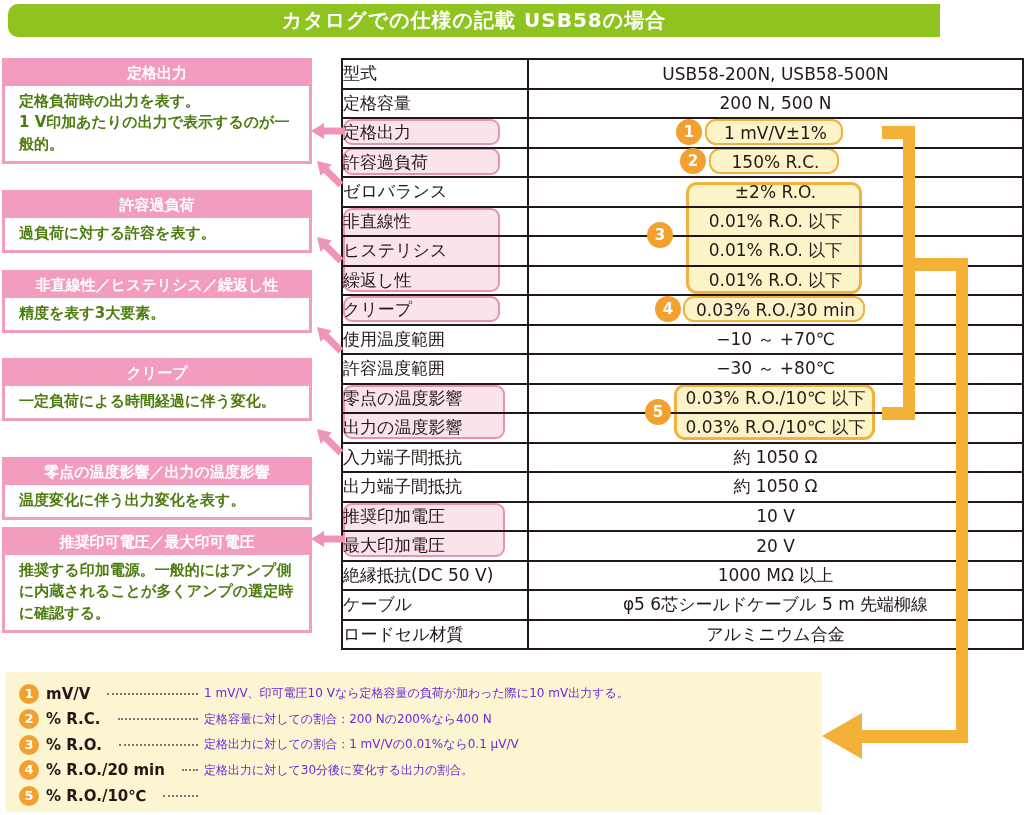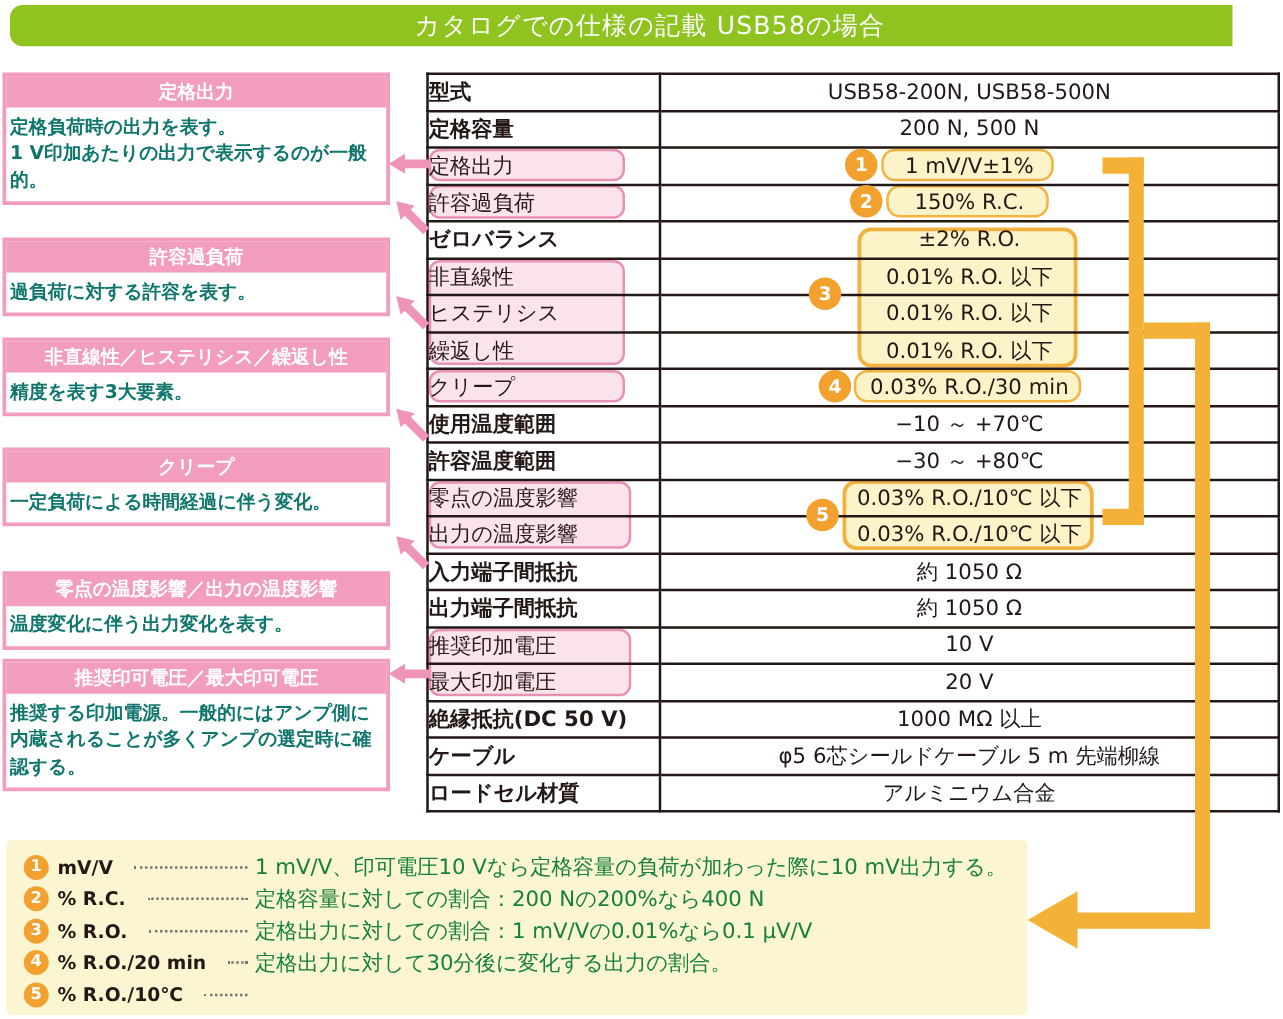--- a/index.html
+++ b/index.html
@@ -6,34 +6,34 @@
   body{
     width:1026px;height:815px;position:relative;background:#ffffff;
     font-family:"DejaVu Sans","Liberation Sans",sans-serif;
     color:#231815;overflow:hidden;
   }
   
   .title-bar{
     position:absolute;left:8px;top:4px;width:932px;height:33px;
     background:#8fc31f;border-radius:10px 0 0 10px;
     display:flex;align-items:center;justify-content:center;
-    color:#fff;font-size:20px;font-weight:normal;letter-spacing:1px;padding-left:46px;
+    color:#fff;font-size:20px;font-weight:bold;letter-spacing:1px;
   }
   
   .note{
     position:absolute;left:2px;width:310px;
     border:3px solid #f29cc0;background:#fff;box-sizing:border-box;
   }
   .note-h{
     background:#f29cc0;color:#fff;font-weight:bold;font-size:15px;
     text-align:center;padding:3px 0 4px 0;line-height:1.2;
   }
   .note-b{
-    padding:5px 8px 6px 3px;font-size:15px;font-weight:bold;
-    line-height:1.42;white-space:pre-line;color:#0f766e;
+    padding:5px 8px 6px 14px;font-size:15px;font-weight:bold;
+    line-height:1.42;white-space:pre-line;color:#4d7c0f;
   }
   
   .p-arrow{position:absolute;z-index:6;}
   .p-arrow svg{display:block;}
   .rot45{transform:rotate(45deg);}
   
   .hl{
     position:absolute;z-index:2;background:#fbe3ec;
     border:2px solid #e991b5;border-radius:9px;box-sizing:border-box;
   }
@@ -45,21 +45,21 @@
   table.spec{
     position:absolute;left:341px;top:58px;width:683px;height:590px;
     border-collapse:collapse;table-layout:fixed;z-index:3;
     background:transparent;
   }
   table.spec td{
     border:2px solid #231815;padding:0;font-size:17px;
     overflow:hidden;white-space:nowrap;
   }
   table.spec tr{height:29.5px;}
-  td.lab{width:184px;font-weight:bold;padding-left:7px;}
+  td.lab{width:184px;font-weight:normal;padding-left:7px;}
   tr.reg td.lab{font-weight:normal;}
   td.val{text-align:center;}
   tr.thin td{border-top-width:1px;}
   
   .badge{
     position:absolute;z-index:5;width:26px;height:26px;border-radius:50%;
     background:#f2a12f;color:#fff;font-weight:bold;font-size:15px;
     line-height:26px;text-align:center;
   }
   
@@ -77,21 +77,21 @@
   }
   .l-row{display:flex;align-items:center;height:25.5px;padding-left:14px;}
   .l-badge{
     flex:0 0 20px;width:20px;height:20px;border-radius:50%;
     background:#f2a12f;color:#fff;font-weight:bold;font-size:13px;
     line-height:20px;text-align:center;
   }
   .l-termwrap{flex:0 0 158px;display:flex;align-items:center;margin-left:7px;gap:12px;}
   .l-term{font-weight:bold;font-size:15px;white-space:nowrap;color:#231815;}
   .l-dots{flex:1;border-bottom:2px dotted #777;height:0;margin:0 6px 0 5px;}
-  .l-desc{font-size:17px;color:#15803d;white-space:nowrap;}
+  .l-desc{font-size:12px;color:#6d28d9;white-space:nowrap;}
 </style>
 </head>
 <body>
 
 <div class="title-bar">カタログでの仕様の記載  USB58の場合</div>
 
 <div class="note" style="top:58px;">
   <div class="note-h">定格出力</div>
   <div class="note-b">定格負荷時の出力を表す。
 1 V印加あたりの出力で表示するのが一般的。</div>

